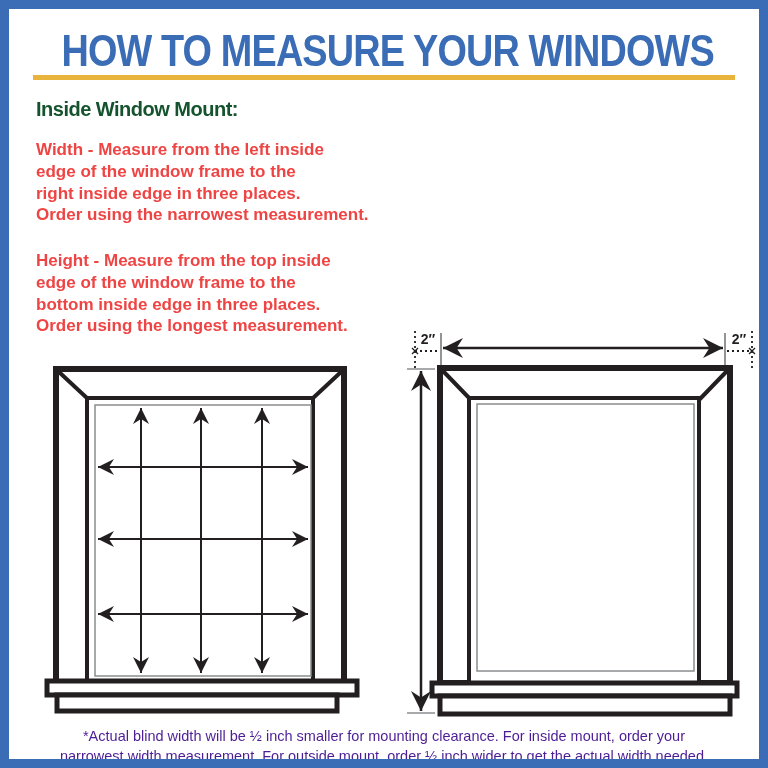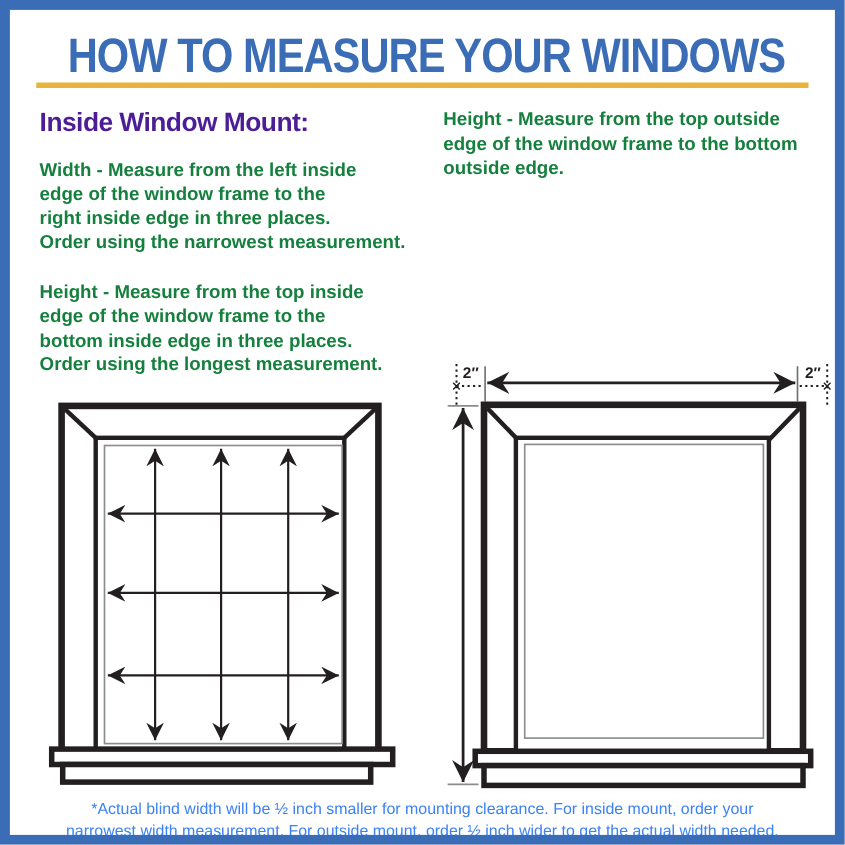--- a/index.html
+++ b/index.html
@@ -14,32 +14,32 @@
     font-size:44px;font-weight:bold;color:#3a6db5;letter-spacing:-1px;
     transform:scaleX(0.86);transform-origin:50% 50%;white-space:nowrap;
   }
   .gold-rule{
     position:absolute;top:66px;left:24px;width:702px;height:5px;background:#e9b43c;
   }
   .col{position:absolute;top:89px;width:345px;}
   .col.left{left:27px;}
   .col.right{left:394px;}
   .col h2{
-    margin:0 0 18px 0;font-size:24px;font-weight:bold;color:#4c1d95;letter-spacing:-0.5px;
+    margin:0 0 18px 0;font-size:20px;font-weight:bold;color:#14532d;letter-spacing:-0.5px;
   }
   .col p{
     margin:0 0 24px 0;font-size:17px;font-weight:bold;line-height:1.28;
-    white-space:pre-line;color:#15803d;
+    white-space:pre-line;color:#ef4444;
   }
   .illus{position:absolute;}
   .illus.left{left:30px;top:352px;}
   .illus.right{left:393px;top:312px;}
   .footnote{
     position:absolute;left:0;top:718px;width:750px;text-align:center;
-    font-size:14.5px;line-height:1.35;white-space:pre-line;color:#3b82f6;
+    font-size:14.5px;line-height:1.35;white-space:pre-line;color:#4c1d95;
   }
   svg .frame-line{fill:#ffffff;stroke:#231f20;}
   svg text{font-family:"Liberation Sans",sans-serif;font-weight:bold;fill:#231f20;}
 </style>
 </head>
 <body>
 
 <div class="page">
 
   <div class="title">HOW TO MEASURE YOUR WINDOWS</div>
@@ -51,23 +51,20 @@
 edge of the window frame to the
 right inside edge in three places.
 Order using the narrowest measurement.</p>
     <p>Height - Measure from the top inside
 edge of the window frame to the
 bottom inside edge in three places.
 Order using the longest measurement.</p>
   </div>
 
   <div class="col right">
-    <p>Height - Measure from the top outside
-edge of the window frame to the bottom
-outside edge.</p>
   </div>
 
   <svg class="illus left" width="330" height="362" viewBox="0 0 330 362">
     <defs>
       <marker id="ahL" viewBox="0 0 10 10" refX="10" refY="5" markerWidth="8" markerHeight="8" orient="auto-start-reverse" markerUnits="strokeWidth">
         <path d="M0,0 L10,5 L0,10 L3.2,5 z" fill="#231f20"></path>
       </marker>
     </defs>
     <g>
       <rect class="frame-line" x="17" y="8" width="288" height="314" stroke-width="6"></rect>

